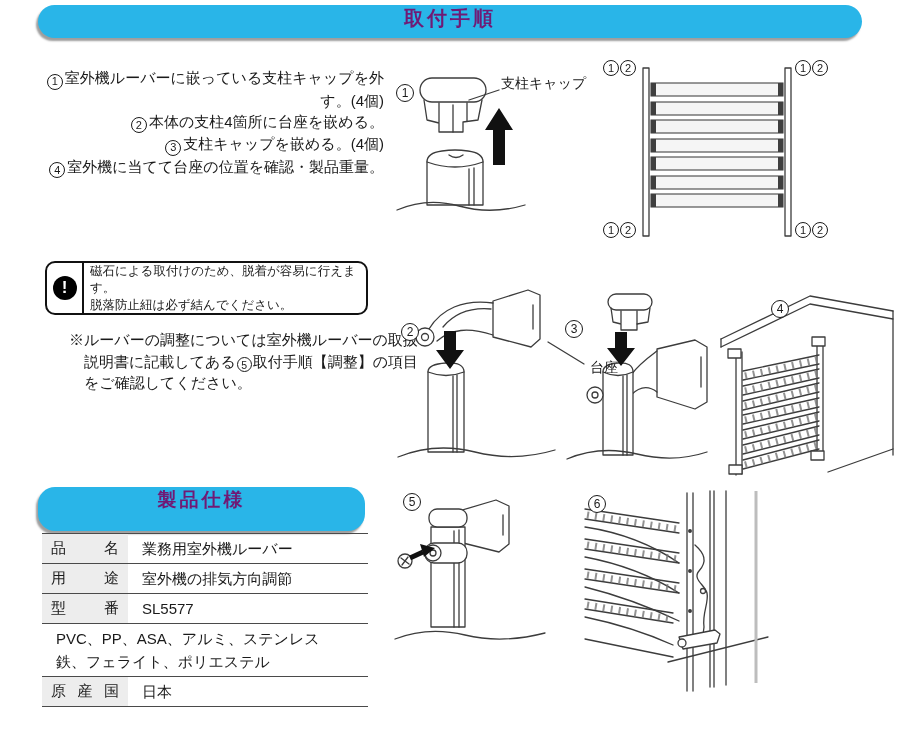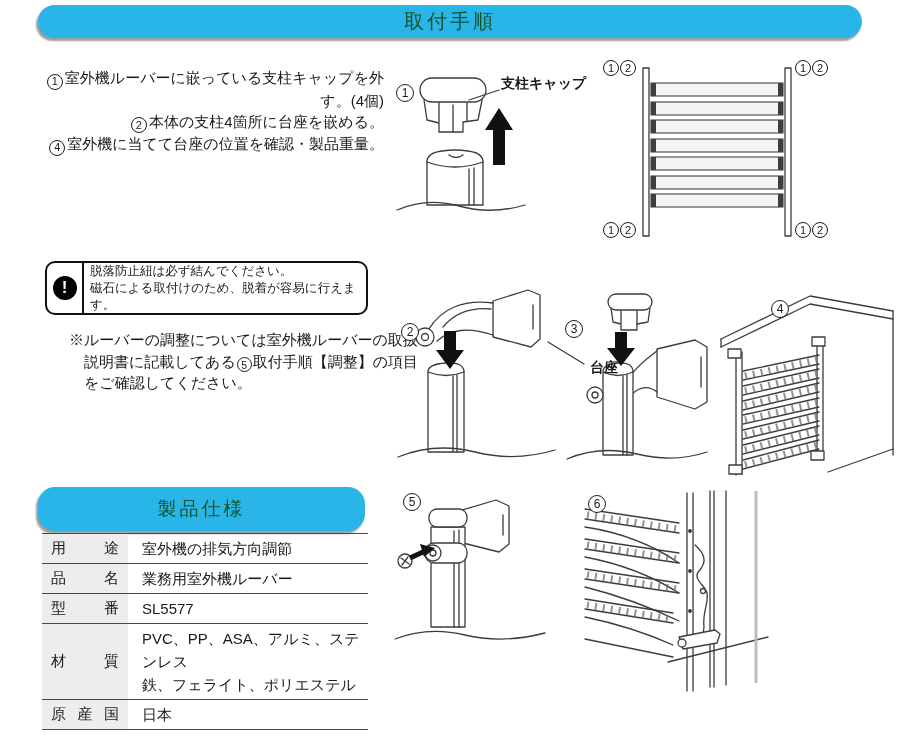--- a/index.html
+++ b/index.html
@@ -3,21 +3,21 @@
 <meta charset="utf-8">
 <style>
   * { margin:0; padding:0; box-sizing:border-box; }
   html,body { background:#fff; }
   .page {
     position:relative; width:900px; height:748px; background:#ffffff;
     font-family:"Liberation Sans", sans-serif; color:#1a1a1a; overflow:hidden;
   }
   .pill {
     position:absolute; background:var(--accent,#29B5E8); border-radius:17px;
-    color:#14532d; font-weight:normal; display:flex; align-items:center; justify-content:center;
+    color:#701a75; font-weight:bold; display:flex; align-items:flex-start; justify-content:center;
     letter-spacing:3px; box-shadow:-2px 3px 2px #9e9e9e;
   }
   .pill-main { left:38px; top:5px; width:824px; height:33px; font-size:20px; }
   .pill-spec { left:38px; top:487px; width:327px; height:44px; font-size:19px; }
 
   .instructions { position:absolute; left:38px; top:67px; width:346px; font-size:15px; line-height:21px; }
   .inst { padding-left:19px; text-indent:-19px;text-align:right; }
   .cnum {
     display:inline-flex; width:16px; height:16px; border:1.3px solid #1a1a1a; border-radius:50%;
     align-items:center; justify-content:center; font-size:11px; line-height:1; text-indent:0;
@@ -44,21 +44,21 @@
   .slabel { width:86px; background:#ededed; display:flex; align-items:center; padding:2px 9px; }
   .slabel span { width:100%; text-align:justify; text-align-last:justify; }
   .sval { flex:1; display:flex; align-items:center; padding:3px 2px 3px 14px; white-space:pre-line; line-height:23px; }
 
   .fig { position:absolute; }
   .fig svg { position:absolute; left:0; top:0; }
   .fignum {
     position:absolute; width:18px; height:18px; border:1.4px solid #1a1a1a; border-radius:50%;
     display:flex; align-items:center; justify-content:center; font-size:12px; background:#fff; z-index:2;
   }
-  .figlabel { position:absolute; font-size:14px; white-space:nowrap; z-index:2;font-weight:bold; }
+  .figlabel { position:absolute; font-size:14px; white-space:nowrap; z-index:2; }
   .pair { position:absolute; display:flex; gap:1px; z-index:2; }
   .pair .fignum { position:static; width:16px; height:16px; font-size:11px; border-width:1.2px; }
   .draw { fill:none; stroke:#3c3c3c; stroke-width:1.3; stroke-linejoin:round; stroke-linecap:round; }
   .fillb { fill:#111; stroke:none; }
   .slat { fill:#f5f5f5; stroke:#333; stroke-width:1; }
   .slatcap { fill:#3f3f3f; stroke:none; }
   .hatch { fill:none; stroke:#777; stroke-width:7; stroke-dasharray:2 6; opacity:.8; }
   .gray { stroke:#bdbdbd; stroke-width:3; }
 </style>
 </head>
@@ -66,64 +66,62 @@
 
 <div class="page">
 
   <div class="pill pill-main">
     <span>取付手順</span>
   </div>
 
   <div class="instructions">
     <div class="inst"><span class="cnum">1</span><span>室外機ルーバーに嵌っている支柱キャップを外す。(4個)</span></div>
     <div class="inst"><span class="cnum">2</span><span>本体の支柱4箇所に台座を嵌める。</span></div>
+    <div class="inst"><span class="cnum">3</span><span>支柱キャップを嵌める。(4個)</span></div>
     <div class="inst"><span class="cnum">4</span><span>室外機に当てて台座の位置を確認・製品重量。</span></div>
   </div>
 
   <div class="warn">
     <div class="warn-icon">
       <span class="excl">!</span>
     </div>
     <div class="warn-text">
+      <span>磁石による取付けのため、脱着が容易に行えます。</span>
       <span>脱落防止紐は必ず結んでください。</span>
-      <span>磁石による取付けのため、脱着が容易に行えます。</span>
     </div>
   </div>
 
   <div class="note">
     <span>※ルーバーの調整については室外機ルーバーの取扱説明書に記載してある</span><span class="cnum">5</span><span>取付手順【調整】の項目をご確認してください。</span>
   </div>
 
   <div class="pill pill-spec">
     <span>製品仕様</span>
   </div>
 
   <div class="spec-table">
+    <div class="srow">
+      <div class="slabel">
+          <span>品名</span>
+        </div>
+      <div class="sval">業務用室外機ルーバー</div>
+    </div>
     <div class="srow">
       <div class="slabel">
           <span>用途</span>
         </div>
       <div class="sval">室外機の排気方向調節</div>
     </div>
     <div class="srow">
       <div class="slabel">
-          <span>品名</span>
-        </div>
-      <div class="sval">業務用室外機ルーバー</div>
-    </div>
-    <div class="srow">
-      <div class="slabel">
           <span>型番</span>
         </div>
       <div class="sval">SL5577</div>
     </div>
     <div class="srow tall">
-      <div class="slabel">
-          <span>材質</span>
-        </div>
       <div class="sval">PVC、PP、ASA、アルミ、ステンレス
 鉄、フェライト、ポリエステル</div>
     </div>
     <div class="srow">
       <div class="slabel">
           <span>原産国</span>
         </div>
       <div class="sval">日本</div>
     </div>
   </div>

